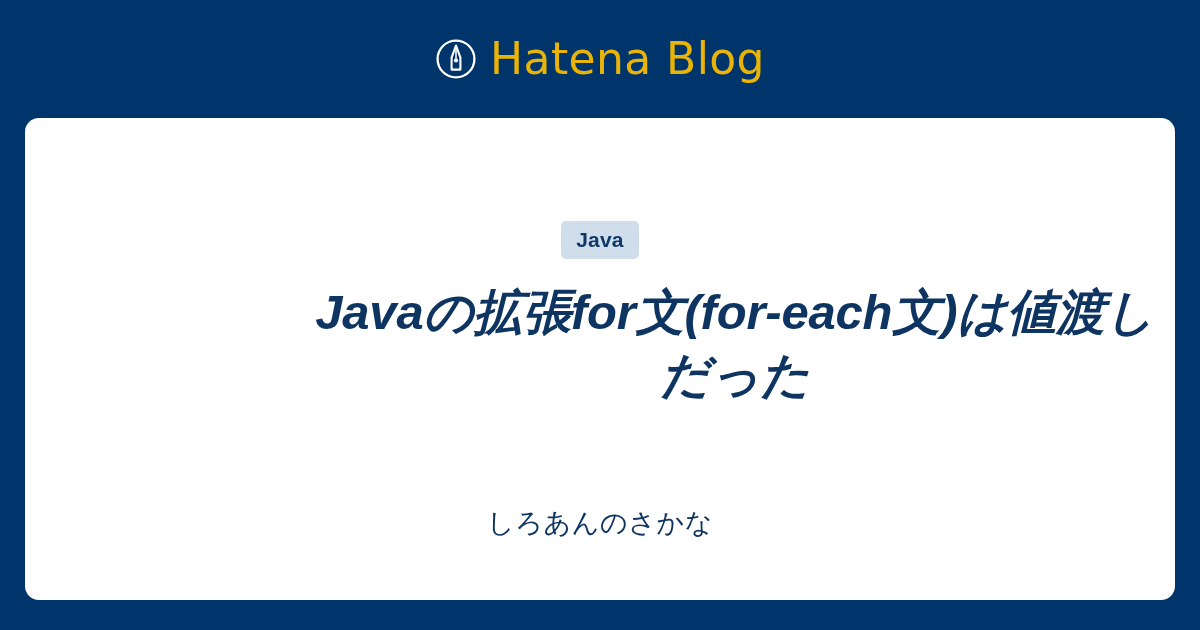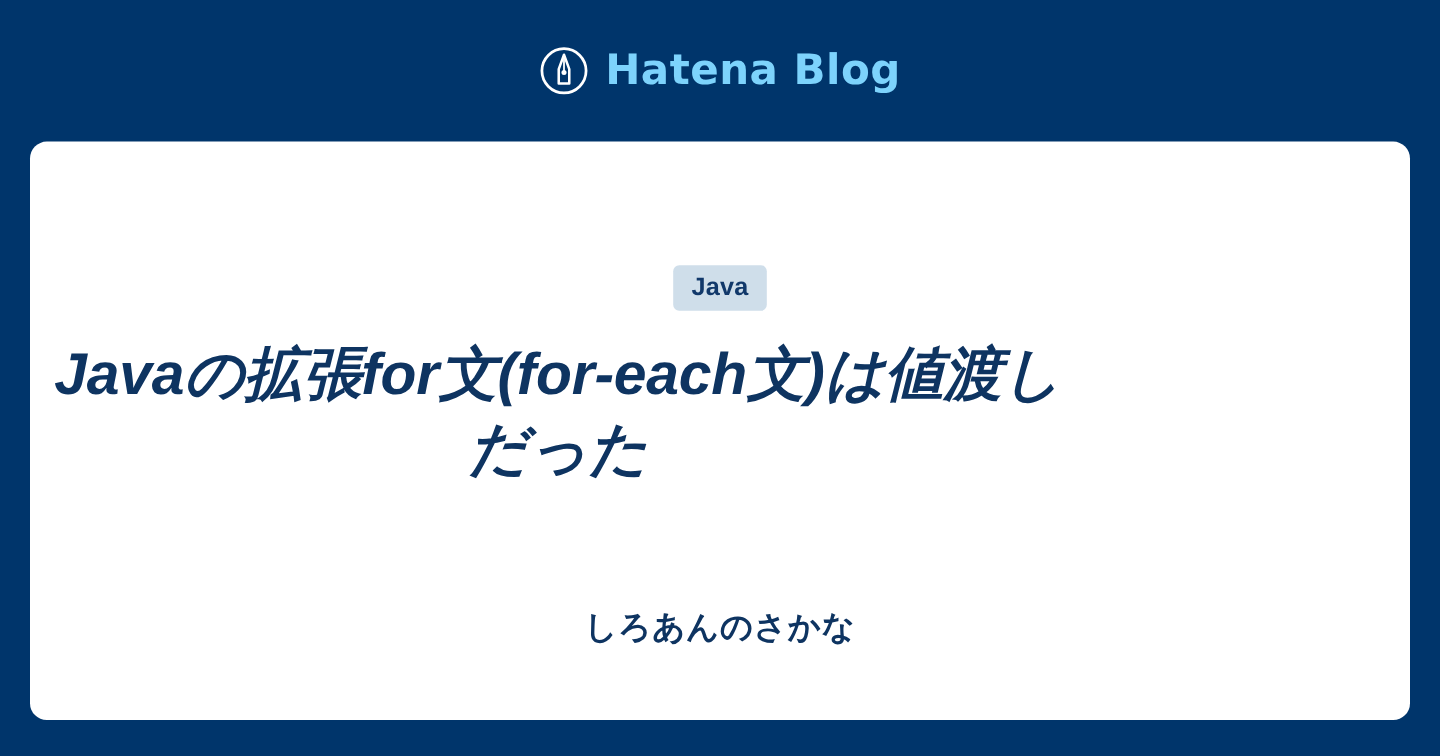--- a/index.html
+++ b/index.html
@@ -38,42 +38,42 @@
     justify-content: center;
     gap: 13px;
   }
   .brand-logo-icon {
     width: 42px;
     height: 42px;
     display: block;
     flex: 0 0 auto;
   }
   .brand-wordmark {
-    color: #7dd3fc;
-    font-size: 35px;
+    color: #eab308;
+    font-size: 44px;
     line-height: 1;
-    font-weight: 700;
+    font-weight: 400;
     letter-spacing: 0.4px;
     white-space: nowrap;
     font-family: "DejaVu Sans", "Liberation Sans", sans-serif;
   }
 
   
   .entry-card {
     position: absolute;
     left: 25px;
     top: 118px;
     width: 1150px;
     height: 482px;
     background: #ffffff;
     border-radius: 14px;
     box-sizing: border-box;
     display: flex;
     flex-direction: column;
-    align-items: flex-start;
+    align-items: flex-end;
   }
 
   
   .badge-row {
     margin-top: 103px;
     display: flex;
     justify-content: center;
     width: 100%;
   }
   .category-badge {
@@ -107,21 +107,21 @@
 
   
   .blog-name {
     position: absolute;
     left: 0;
     top: 392px;
     width: 100%;
     text-align: center;
     color: #0e3461;
     font-size: 27px;
-    font-weight: 700;
+    font-weight: 400;
     line-height: 1;
     letter-spacing: 0.6px;
   }
 </style>
 </head>
 <body>
 
 <div class="ogp-canvas">
 
   <div class="brand-header">

